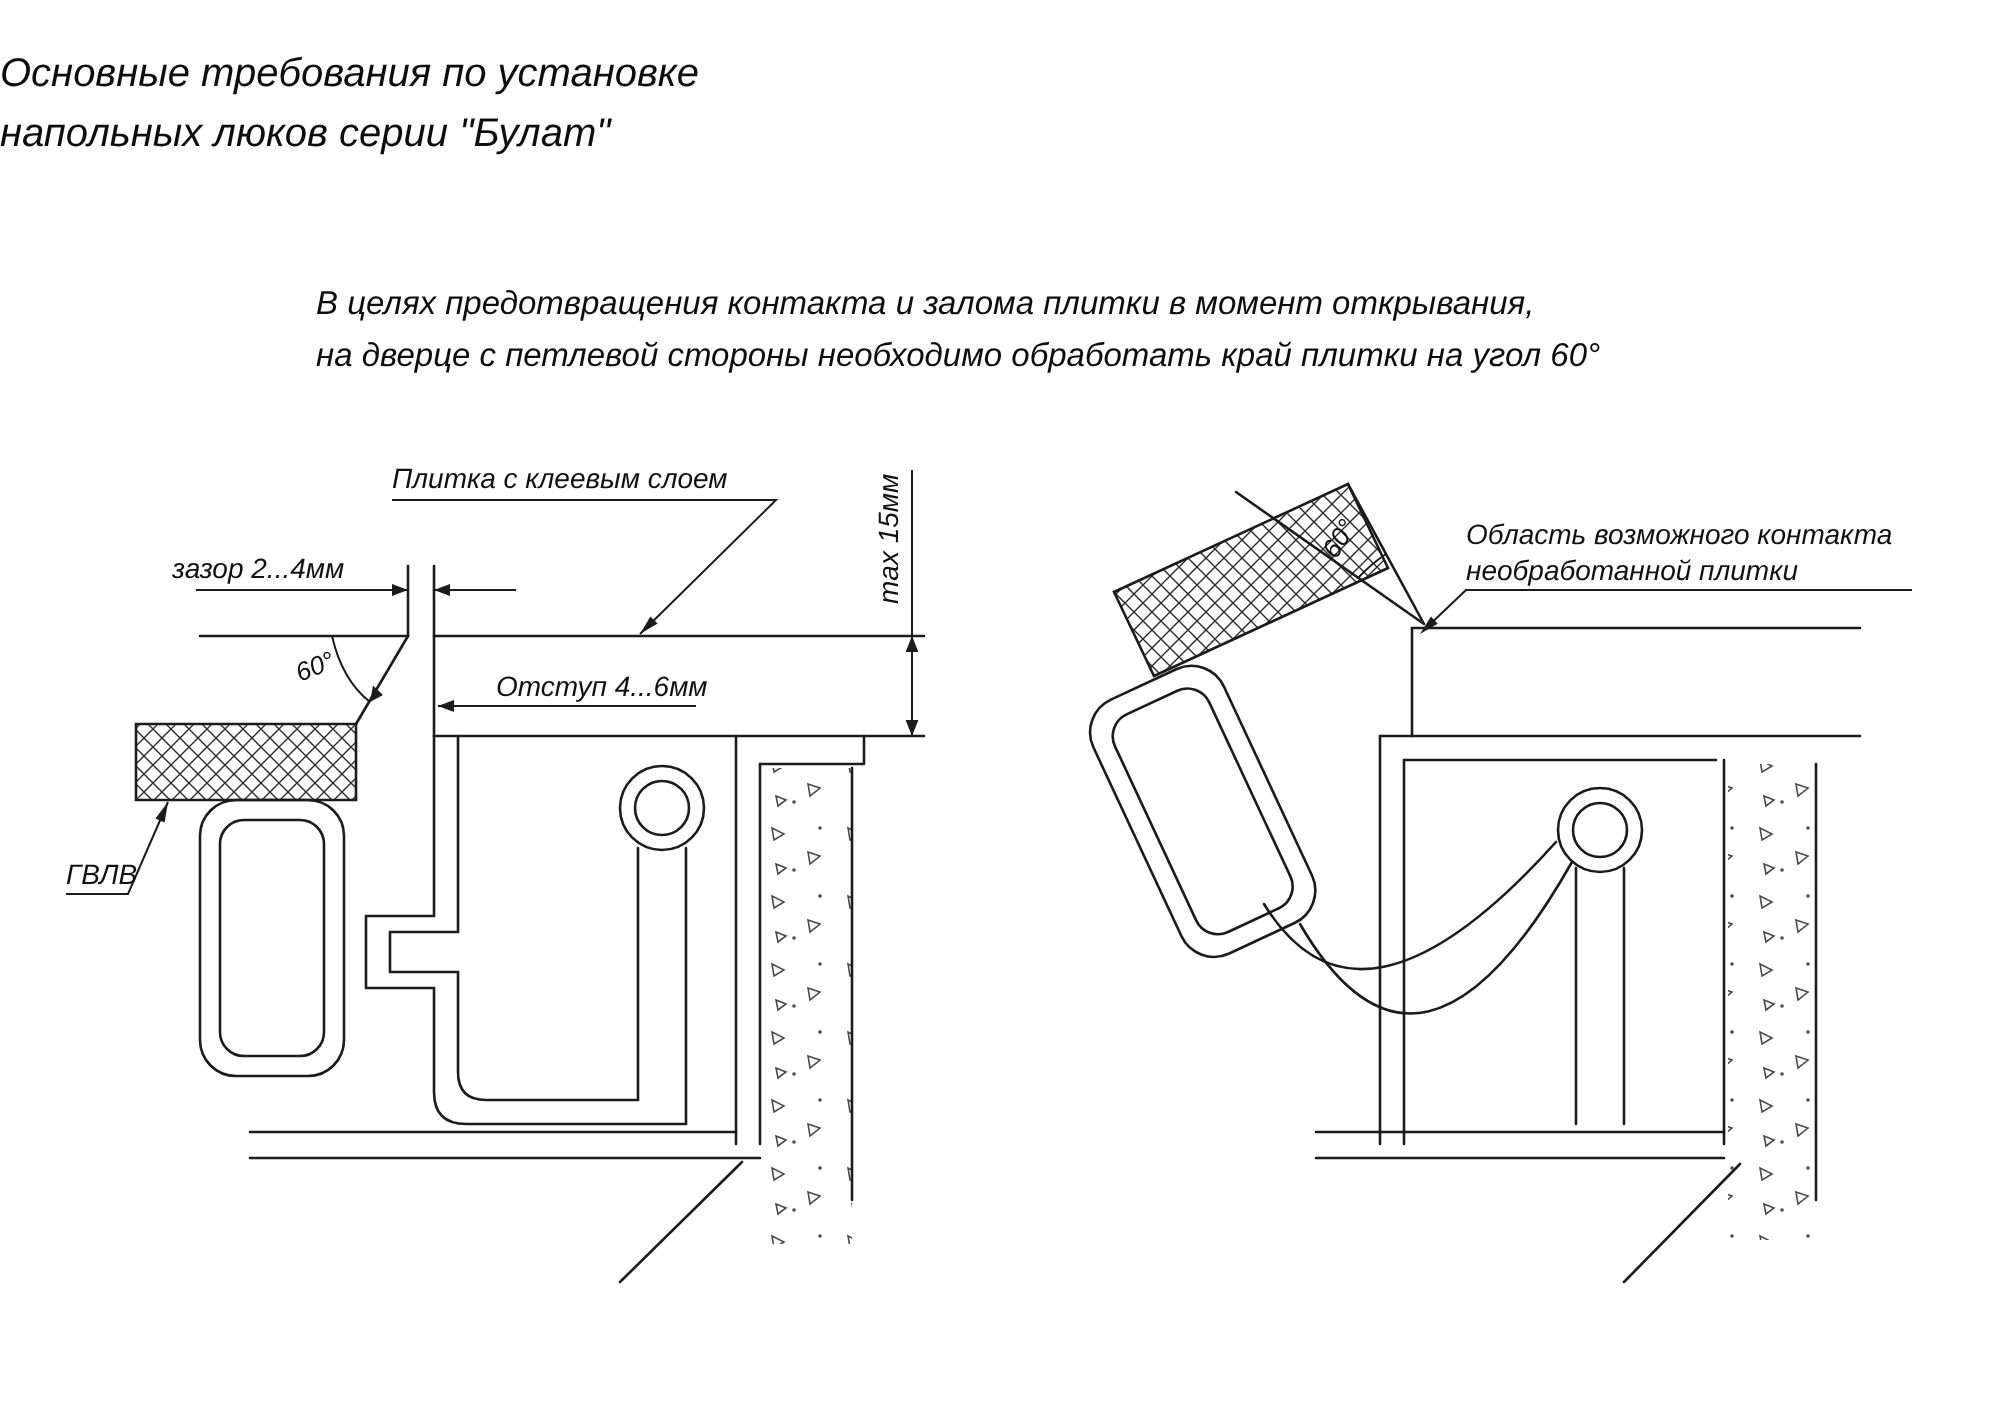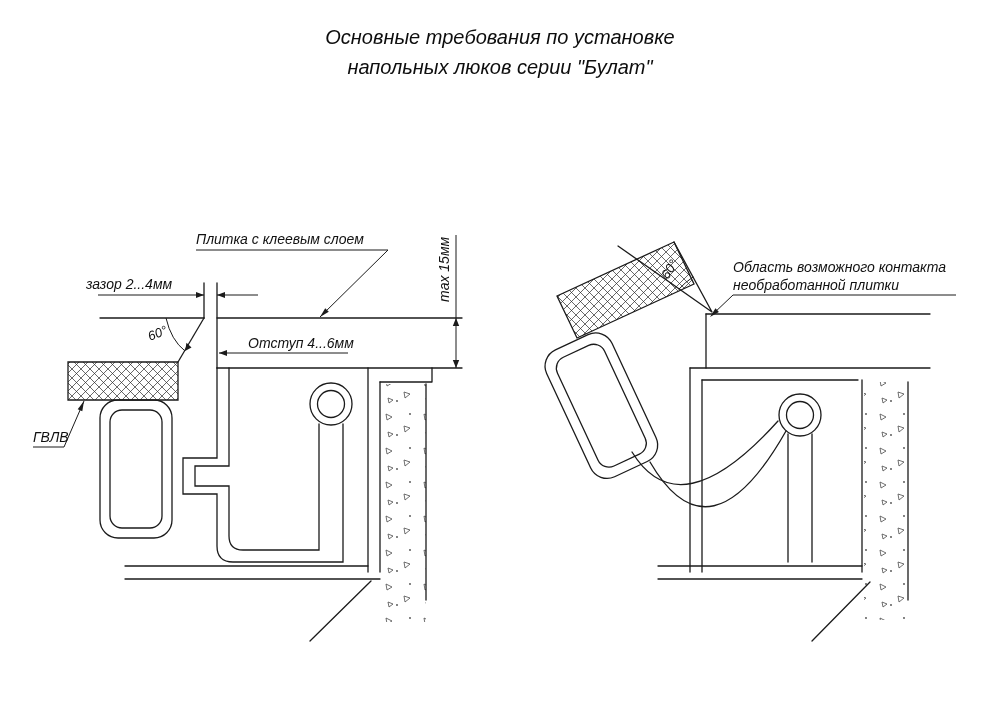--- a/index.html
+++ b/index.html
@@ -1,35 +1,39 @@
 <!DOCTYPE html>
 <html><head>
 <meta charset="utf-8">
 <style>
   html,body{margin:0;padding:0;background:#fff;}
   .canvas{position:relative;width:1000px;height:707px;background:#fff;overflow:hidden;
           font-family:"Liberation Sans",sans-serif;font-style:italic;color:#111;}
-  .title{position:absolute;top:22px;left:0;width:100%;text-align:center;
+  .title{position:absolute;top:22px;left:0;width:100%;
          font-size:20px;line-height:1.5;color:#0d0d0d;}
   .note{position:absolute;top:140px;left:158px;font-size:16.5px;line-height:1.55;color:#0d0d0d;}
   svg.drawing{position:absolute;left:0;top:0;width:1000px;height:707px;}
   svg text{font-family:"Liberation Sans",sans-serif;font-style:italic;font-size:14px;
            fill:#111;stroke:none;}
   svg text.sm{font-size:13px;}
 </style>
 </head>
 <body>
 
 <div class="canvas">
 
   <div class="title">
     <div>Основные требования по установке</div>
     <div>напольных люков серии "Булат"</div>
   </div>
 
+  <div class="note">
+    <div>В целях предотвращения контакта и залома плитки в момент открывания,</div>
+    <div>на дверце с петлевой стороны необходимо обработать край плитки на угол 60°</div>
+  </div>
 
   <svg class="drawing" viewBox="0 0 1000 707">
     <defs>
       <pattern id="xhatch" width="9" height="9" patternUnits="userSpaceOnUse">
         <path d="M0,9 L9,0 M0,0 L9,9" stroke="#2a2a2a" stroke-width="0.7" fill="none"></path>
       </pattern>
       <pattern id="concrete" width="38" height="34" patternUnits="userSpaceOnUse">
         <path d="M6,6 L12,9 L7,12 Z" fill="none" stroke="#4a4a4a" stroke-width="0.8"></path>
         <path d="M24,18 L30,20 L25,24 Z" fill="none" stroke="#4a4a4a" stroke-width="0.8"></path>
         <path d="M8,24 L13,26 L9,29 Z" fill="none" stroke="#4a4a4a" stroke-width="0.8"></path>

